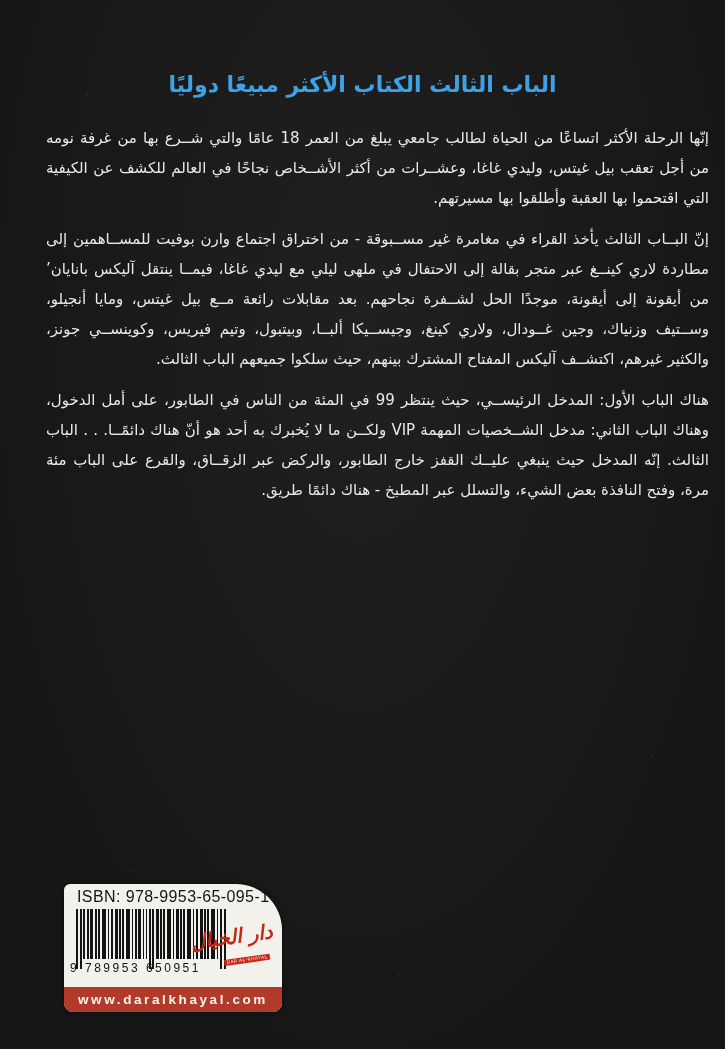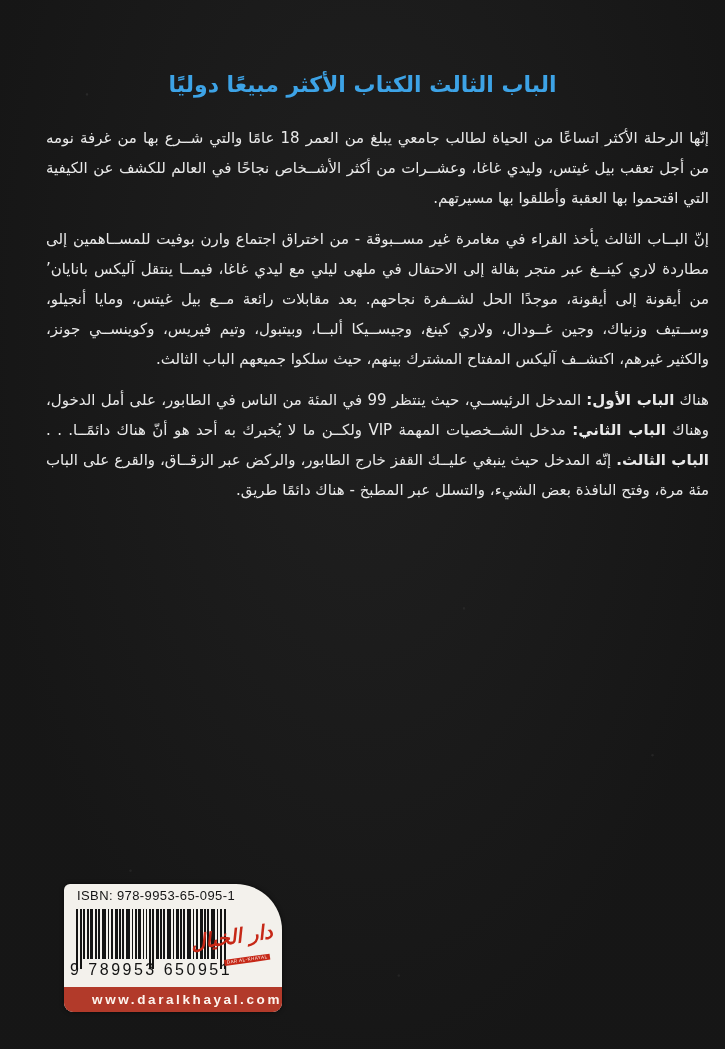--- a/index.html
+++ b/index.html
@@ -26,56 +26,56 @@
   }
   .blurb{
     direction:rtl;
     text-align:justify;
     color:#e9e9e9;
     font-size:15px;
     line-height:30px;
     margin:26px 16px 0 46px;
   }
   .blurb p{margin:0 0 11px 0;}
-  .blurb b{font-weight:bold;}
+  .blurb b{font-weight:normal;}
   
   .bclabel{
     position:absolute;left:64px;top:884px;width:218px;height:128px;
     background:#f3f1ec;
     border-radius:6px 46px 9px 9px;
     box-shadow:0 0 4px rgba(0,0,0,.6);
   }
   .isbn{
     position:absolute;top:4px;left:13px;right:8px;
     font-family:"Liberation Sans", sans-serif;
-    font-size:13px;color:#141414;letter-spacing:.4px;white-space:nowrap;
+    font-size:16px;color:#141414;letter-spacing:.4px;white-space:nowrap;
   }
   .bars{position:absolute;left:12px;top:25px;}
   .digits{
     position:absolute;left:6px;top:77px;width:162px;
     font-family:"Liberation Sans", sans-serif;
-    font-size:16px;color:#141414;letter-spacing:2.5px;text-align:right;white-space:nowrap;
+    font-size:12px;color:#141414;letter-spacing:2.5px;text-align:left;white-space:nowrap;
   }
   .publogo{
     position:absolute;right:8px;top:40px;width:58px;text-align:center;
     transform:rotate(-8deg);
     color:#c62817;
   }
   .publogo .ar{
     font-size:20px;font-weight:bold;font-style:italic;direction:rtl;line-height:22px;white-space:nowrap;
   }
   .publogo .en{
     display:inline-block;margin-top:1px;background:#c62817;color:#fdf6f2;
     font-family:"Liberation Sans", sans-serif;font-size:4.5px;letter-spacing:.5px;
     padding:0 2px;line-height:6px;
   }
   .webstrip{
     position:absolute;left:0;right:0;bottom:0;height:25px;
     background:#b23a2a;border-radius:0 0 9px 9px;
-    color:#fdf4ee;text-align:right;line-height:25px;
+    color:#fdf4ee;text-align:center;line-height:25px;
     font-family:"Liberation Sans", sans-serif;
     font-size:13.5px;font-weight:bold;letter-spacing:2.6px;white-space:nowrap;
   }
 </style>
 </head>
 <body>
 
 <div class="stage">
 
   <div class="tagline">الباب الثالث الكتاب الأكثر مبيعًا دوليًا</div>

